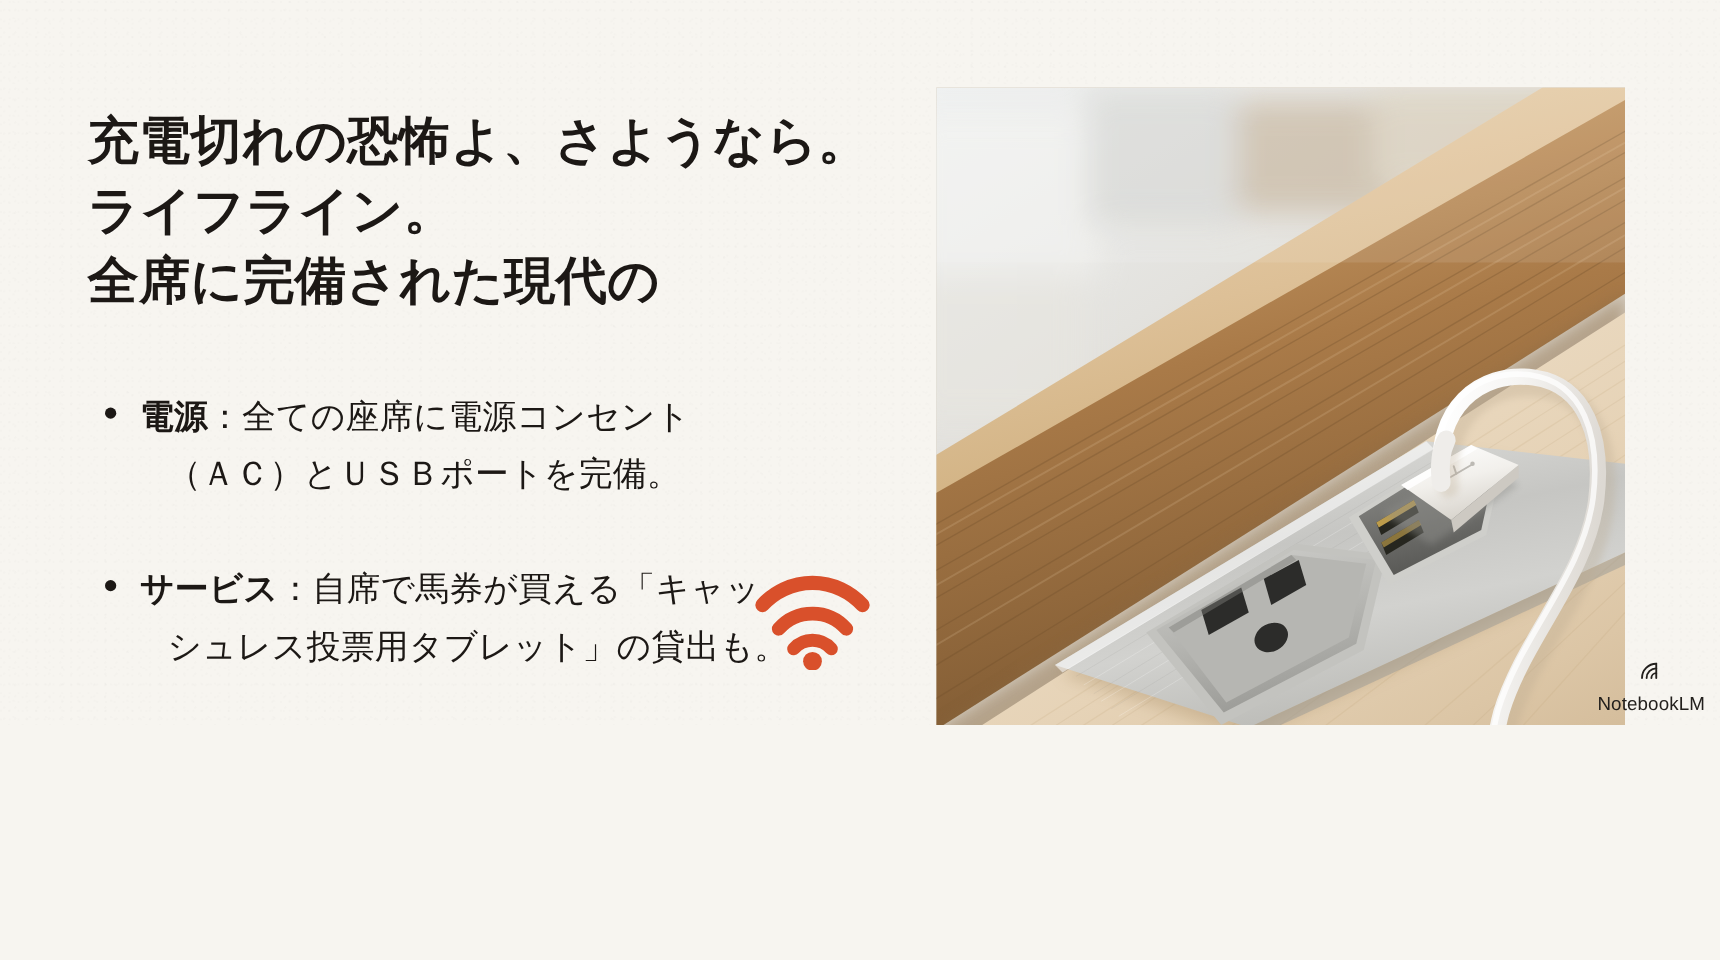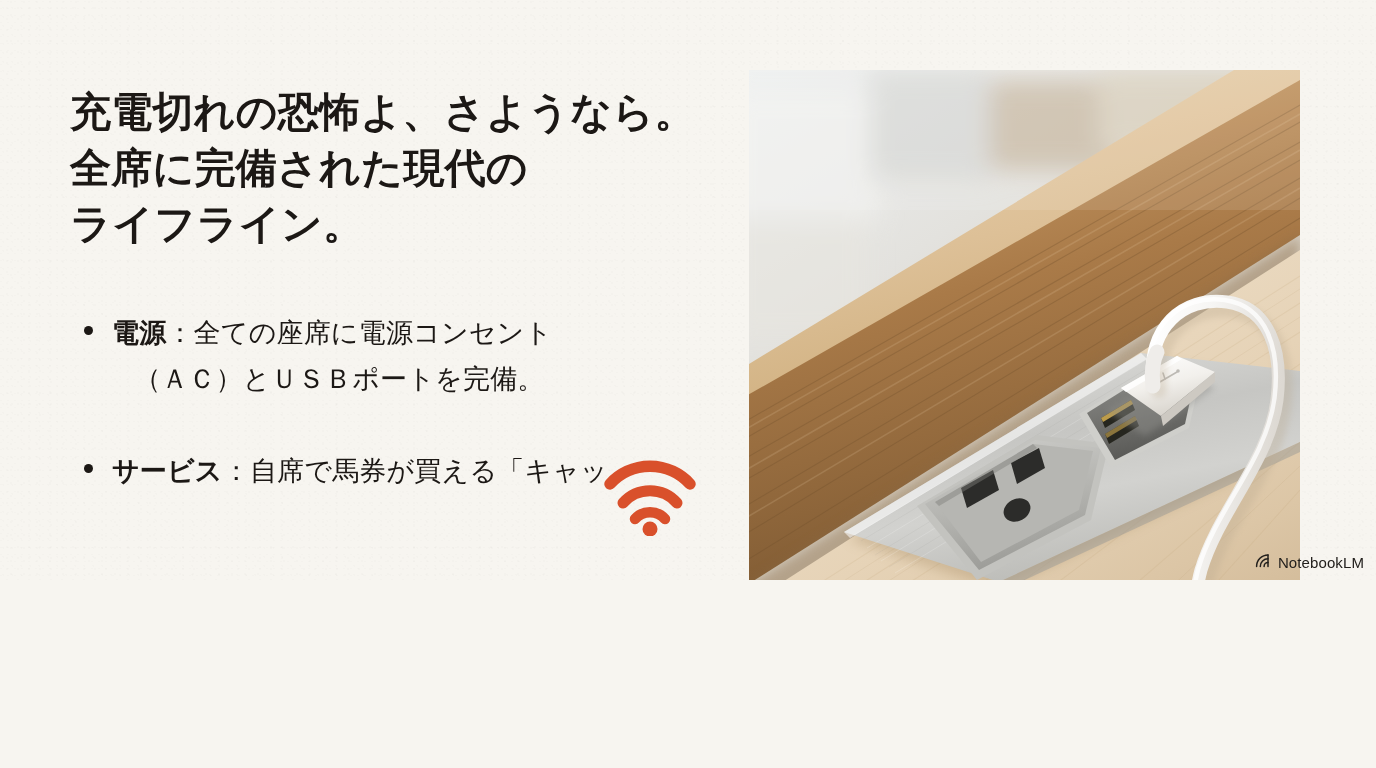--- a/index.html
+++ b/index.html
@@ -109,53 +109,55 @@
   #photo svg { display: block; width: 100%; height: 100%; }
 
   
   #watermark {
     position: absolute;
     right: 12px;
     bottom: 8px;
     display: flex;
     align-items: center;
     gap: 6px;
+    flex-direction: column;
   }
   #watermark .wm-text {
     font-size: 15px;
     color: #23201d;
     letter-spacing: 0.1px;
   }
 </style>
 </head>
 <body>
 
 <div id="slide">
 
   <div id="headline">
     <span class="hline">充電切れの恐怖よ、さようなら。</span>
+    <span class="hline">ライフライン。</span>
     <span class="hline">全席に完備された現代の</span>
-    <span class="hline">ライフライン。</span>
   </div>
 
   <div id="bullets">
 
     <div class="bullet">
       <span class="bullet-dot"></span>
       <div class="bullet-body">
         <span class="bullet-label">電源</span><span class="bullet-sep">：</span><span class="bullet-text">全ての座席に電源コンセント</span>
         <span class="bullet-line2 bullet-text">（ＡＣ）とＵＳＢポートを完備。</span>
       </div>
     </div>
 
 
     <div class="bullet">
       <span class="bullet-dot"></span>
       <div class="bullet-body">
         <span class="bullet-label">サービス</span><span class="bullet-sep">：</span><span class="bullet-text">自席で馬券が買える「キャッ</span>
+        <span class="bullet-line2 bullet-text">シュレス投票用タブレット」の貸出も。</span>
       </div>
     </div>
 
   </div>
 
   <div id="wifi-icon">
     <svg viewBox="0 0 92 78" xmlns="http://www.w3.org/2000/svg">
       <g fill="none" stroke="#d9502b" stroke-linecap="round">
         <path d="M6 26 A 54 54 0 0 1 86 26" stroke-width="11.5"></path>
         <path d="M19 45 A 36 36 0 0 1 73 45" stroke-width="11"></path>

